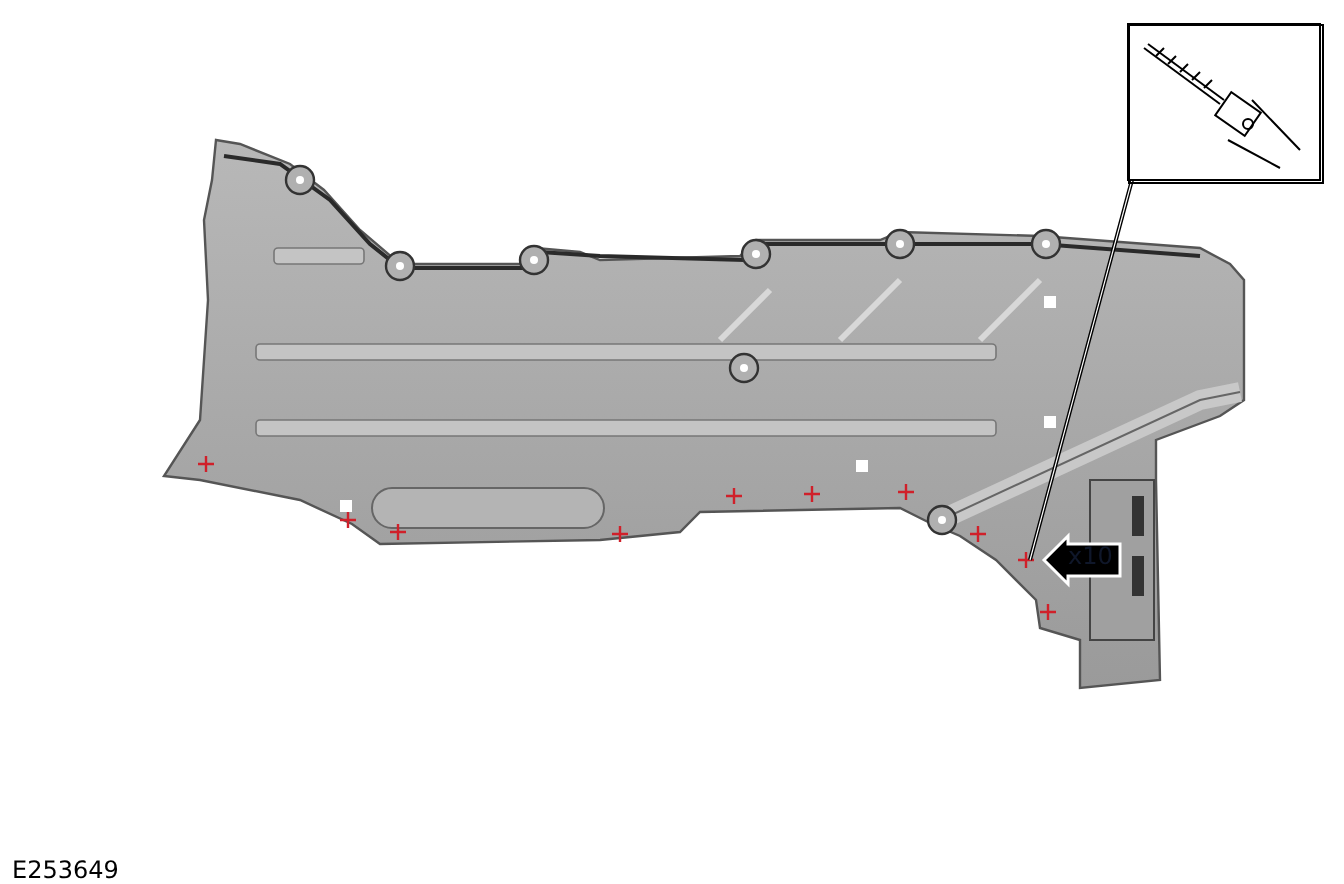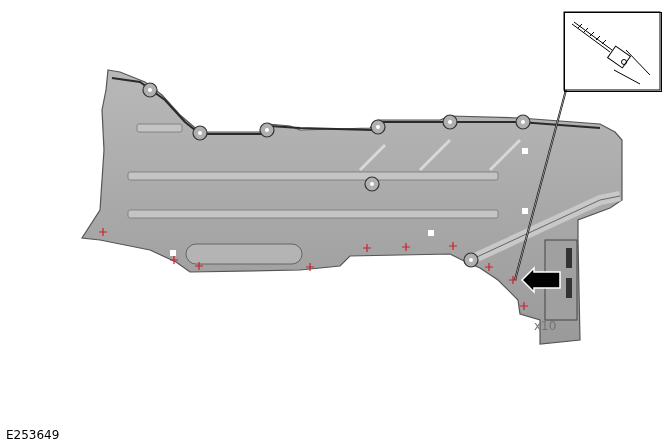--- a/index.html
+++ b/index.html
@@ -2,22 +2,22 @@
 <html><head>
 <meta charset="utf-8">
 <style>
   html, body { margin: 0; padding: 0; background: #ffffff; }
   body { width: 672px; height: 442px; position: relative; overflow: hidden;
          font-family: "DejaVu Sans", sans-serif; }
   #canvas { position: absolute; left: 0; top: 0; }
   .figure-id { position: absolute; left: 6px; top: 428px; font-size: 12px; color: #000; }
   .callout-box { position: absolute; left: 564px; top: 12px; width: 96px; height: 78px;
                  border: 1px solid #000; background: #fff; }
-  .badge { position: absolute; left: 534px; top: 271px; font-size: 12px; color: #737373;
-           font-weight: normal; margin-top: 48px; }
+  .badge { position: absolute; left: 534px; top: 271px; font-size: 12px; color: #0f172a;
+           font-weight: normal; }
 </style>
 </head>
 <body>
 
 <svg id="canvas" width="672" height="442" viewBox="0 0 672 442">
   <defs>
     <linearGradient id="panelGrad" x1="0" y1="0" x2="0" y2="1">
       <stop offset="0" stop-color="#b8b8b8"></stop>
       <stop offset="1" stop-color="#9a9a9a"></stop>
     </linearGradient>

